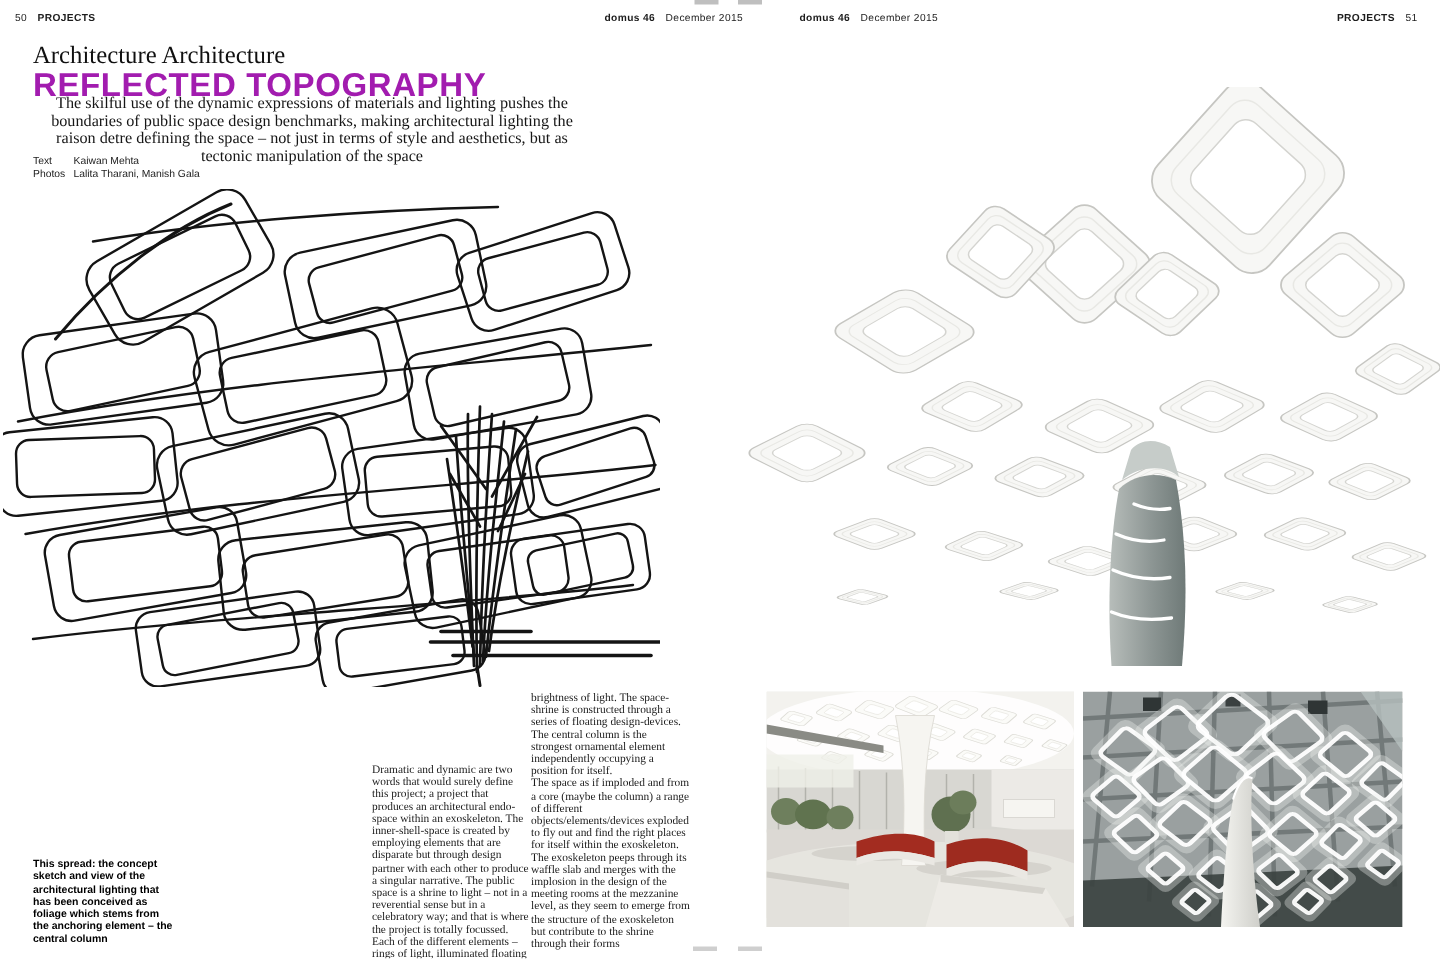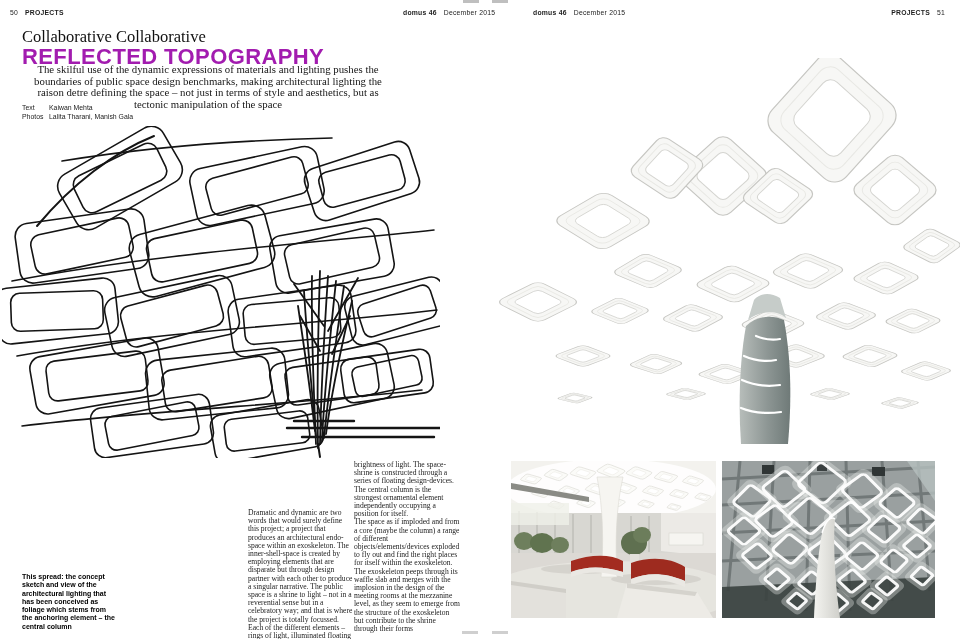--- a/index.html
+++ b/index.html
@@ -33,21 +33,21 @@
   <div class="hdr" style="left:10px;"><span>50</span><span class="gap"></span><b>PROJECTS</b></div>
   <div class="hdr" style="left:403px;"><b>domus 46</b><span class="gap"></span><span>December 2015</span></div>
   <div class="hdr" style="left:533px;"><b>domus 46</b><span class="gap"></span><span>December 2015</span></div>
   <div class="hdr" style="right:15px;"><b>PROJECTS</b><span class="gap"></span><span>51</span></div>
 
   <div class="dash" style="left:463px;top:0;"></div>
   <div class="dash" style="left:492px;top:0;"></div>
   <div class="dash" style="left:462px;top:631px;background:#cfcfcf;"></div>
   <div class="dash" style="left:492px;top:631px;background:#cfcfcf;"></div>
 
-  <div class="kicker">Collaborative Collaborative</div>
+  <div class="kicker">Architecture Architecture</div>
   <div class="title">REFLECTED TOPOGRAPHY</div>
   <div class="standfirst">The skilful use of the dynamic expressions of materials and lighting pushes the boundaries of public space design benchmarks, making architectural lighting the raison detre defining the space – not just in terms of style and aesthetics, but as tectonic manipulation of the space</div>
 
   <div class="credits">
     <div><span class="lbl">Text</span><span>Kaiwan Mehta</span></div>
     <div><span class="lbl">Photos</span><span>Lalita Tharani, Manish Gala</span></div>
   </div>
 
   <div class="fig" style="left:2px;top:126px;width:438px;height:332px;">
     <svg width="438" height="332" viewBox="0 0 438 332">

